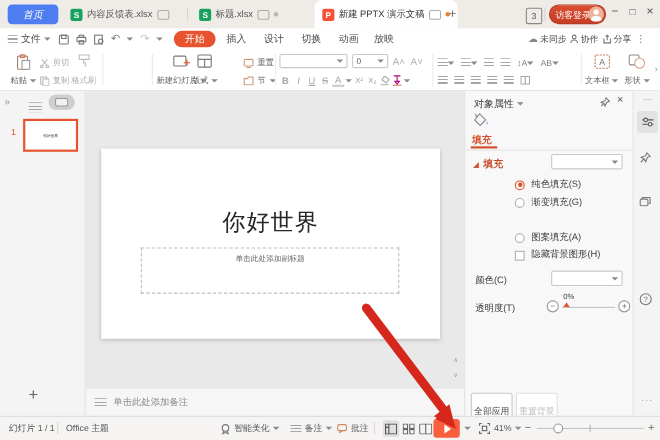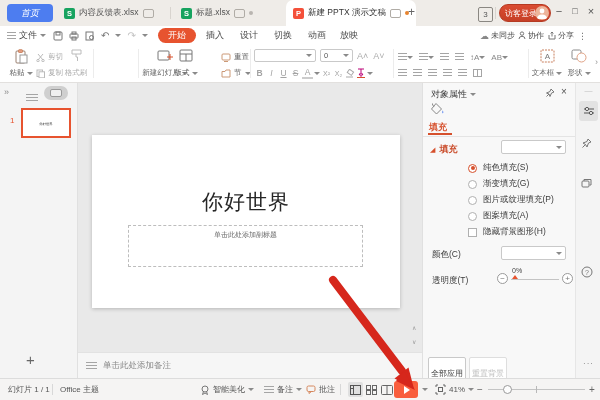--- a/index.html
+++ b/index.html
@@ -435,24 +435,20 @@
         <span class="cd"></span>
       </div>
     <div class="opt-row" style="top:79px;">
       <span class="radio sel"></span>
       <span>纯色填充(S)</span>
     </div>
     <div class="opt-row" style="top:95px;">
       <span class="radio"></span>
       <span>渐变填充(G)</span>
     </div>
-    <div class="opt-row" style="top:111px;">
-      <span class="radio"></span>
-      <span>图片或纹理填充(P)</span>
-    </div>
     <div class="opt-row" style="top:127px;">
       <span class="radio"></span>
       <span>图案填充(A)</span>
     </div>
     <div class="opt-row" style="top:143px;">
       <span class="chk"></span>
       <span>隐藏背景图形(H)</span>
     </div>
     <div class="abs" style="left:9px;top:166px;font-size:8.5px;color:#3c3c3c;">颜色(C)</div>
     <div class="combo" style="left:78px;top:163px;width:65px;height:14px;">

